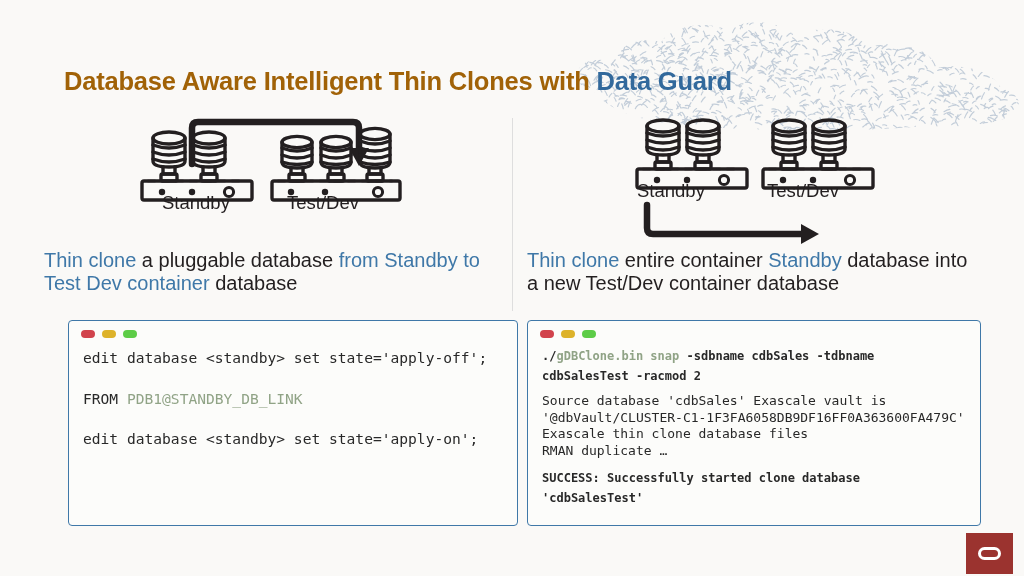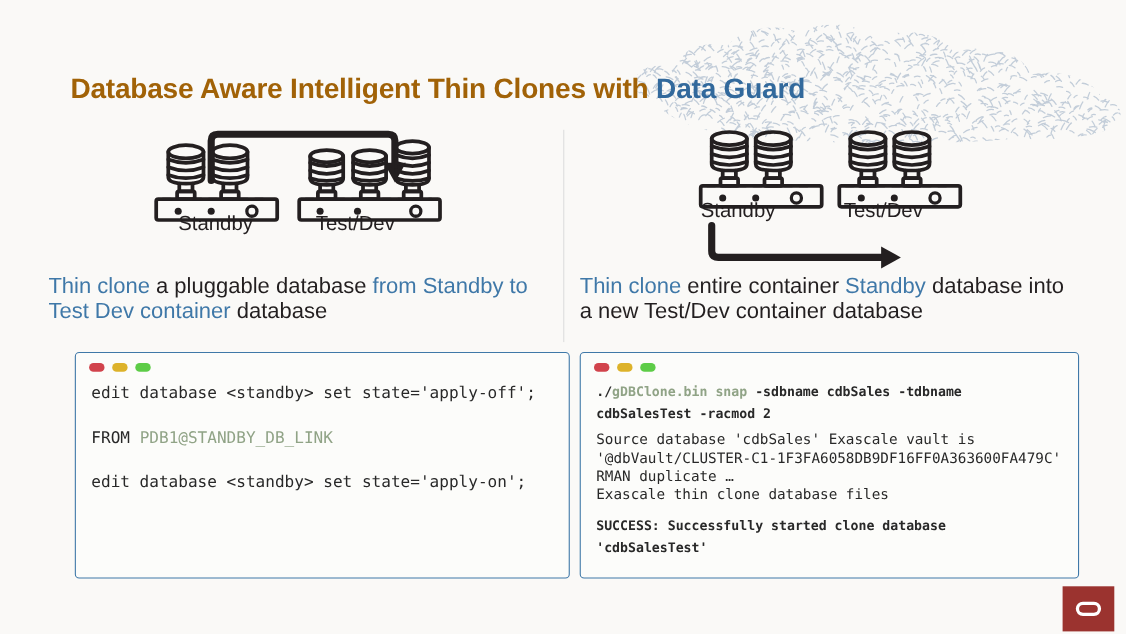--- a/index.html
+++ b/index.html
@@ -312,22 +312,22 @@
   <div class="window-dots">
     <span class="dot dot-red"></span>
     <span class="dot dot-yellow"></span>
     <span class="dot dot-green"></span>
   </div>
   <div class="code-body">
     <div class="code-line rt-big"><span>./</span><span class="code-green">gDBClone.bin snap</span><span> -sdbname cdbSales -tdbname cdbSalesTest -racmod 2</span></div>
     <div class="rt-gap-sm"></div>
     <div class="code-line rt-small">Source database 'cdbSales' Exascale vault is</div>
     <div class="code-line rt-small">'@dbVault/CLUSTER-C1-1F3FA6058DB9DF16FF0A363600FA479C'</div>
+    <div class="code-line rt-small">Exascale thin clone database files</div>
     <div class="code-line rt-small">RMAN duplicate …</div>
-    <div class="code-line rt-small">Exascale thin clone database files</div>
     <div class="rt-gap-md"></div>
     <div class="code-line rt-big">SUCCESS: Successfully started clone database 'cdbSalesTest'</div>
   </div>
 </div>
 
 <div id="oracle-logo">
   <div class="oracle-o"></div>
 </div>
 
 </body></html>

